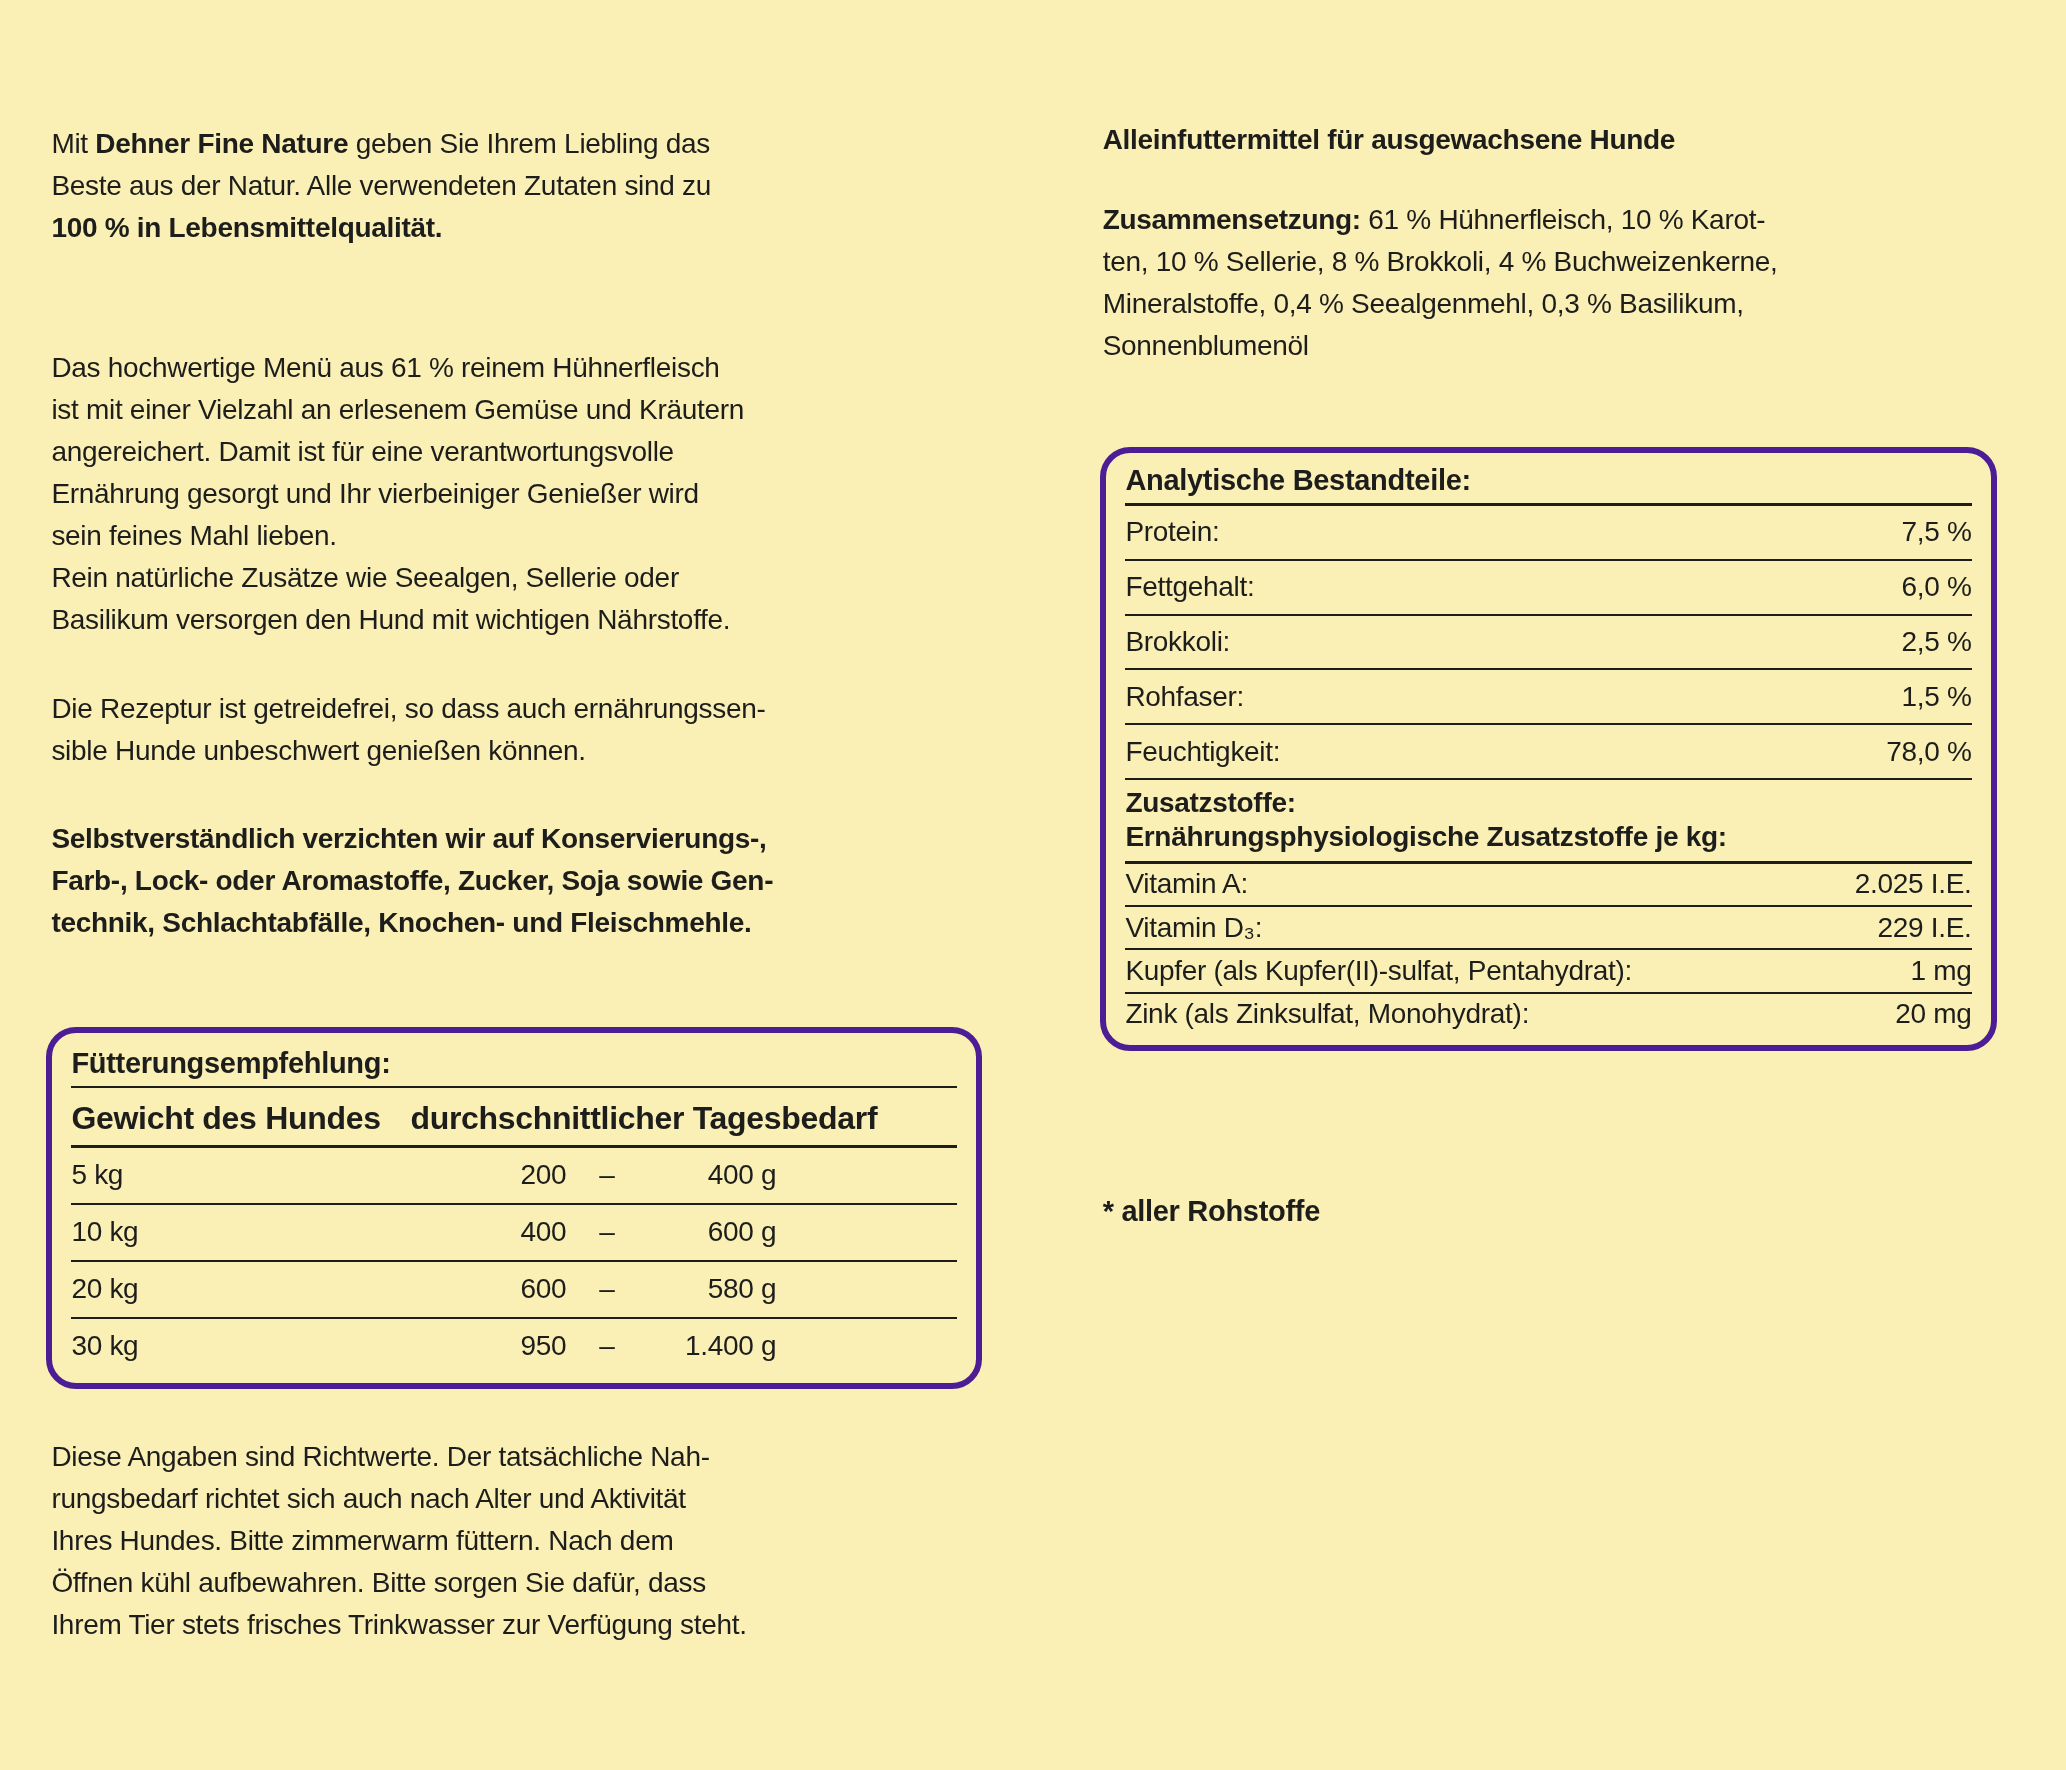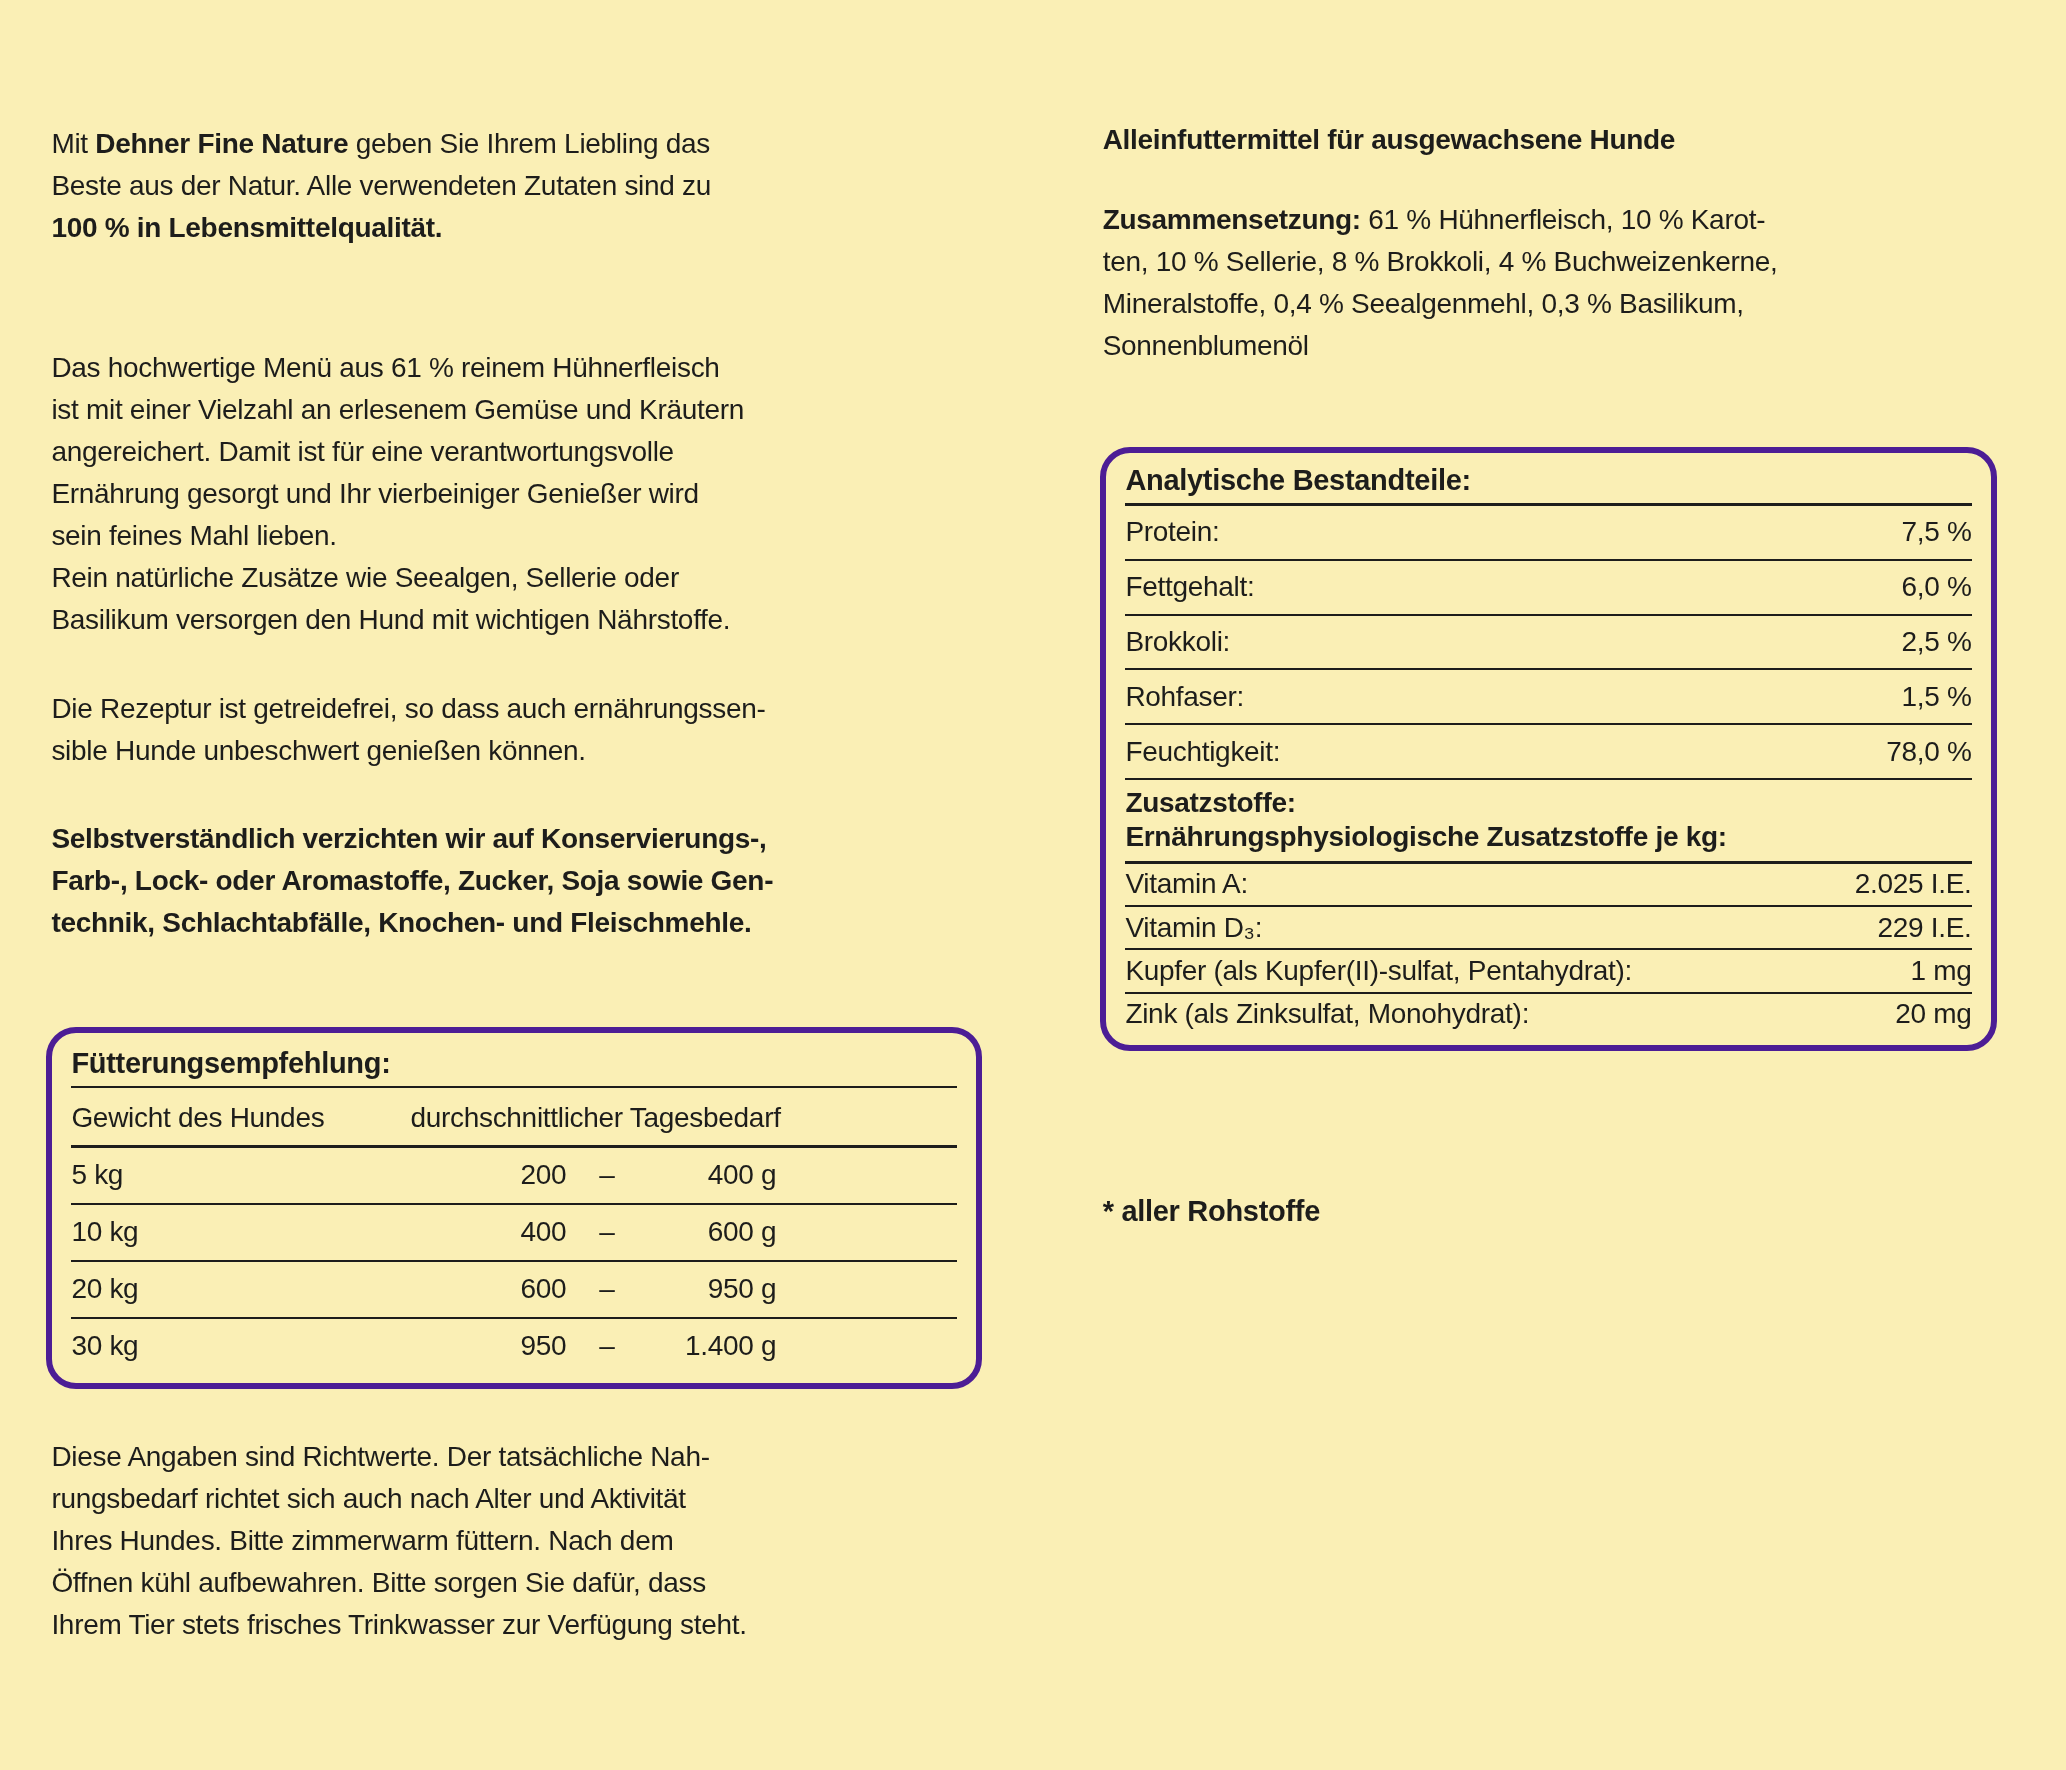--- a/index.html
+++ b/index.html
@@ -42,22 +42,23 @@
   }
   .rule{height:2.7px;background:#1D1D1B;}
 
   
   .feedbox{margin:0 0 47px 0;padding:7.5px 19.4px 8.6px 19.4px;}
   .f-title{
     font-size:29px;font-weight:700;line-height:45px;letter-spacing:-0.3px;white-space:pre;margin:0;
   }
   .f-head{
     display:grid;grid-template-columns:339px 1fr;
-    font-size:28px;line-height:42px;letter-spacing:-0.3px;
+    font-size:32px;line-height:42px;letter-spacing:-0.3px;
     padding:8.6px 0 6.5px 0;
+    font-weight:bold;
   }
   .f-row{
     display:grid;grid-template-columns:253px 242px 81px 129px 1fr;
     font-size:28px;line-height:42px;letter-spacing:-0.3px;
     padding:6.5px 0;
     border-bottom:2.7px solid #1D1D1B;
   }
   .f-row:last-child{border-bottom:none;}
   .f-weight{text-align:left;}
   .f-min{text-align:right;}
@@ -135,21 +136,21 @@
       <span class="f-weight">10 kg</span>
       <span class="f-min">400</span>
       <span class="f-dash">–</span>
       <span class="f-max">600 g</span>
       <span></span>
     </div>
     <div class="f-row">
       <span class="f-weight">20 kg</span>
       <span class="f-min">600</span>
       <span class="f-dash">–</span>
-      <span class="f-max">950 g</span>
+      <span class="f-max">580 g</span>
       <span></span>
     </div>
     <div class="f-row">
       <span class="f-weight">30 kg</span>
       <span class="f-min">950</span>
       <span class="f-dash">–</span>
       <span class="f-max">1.400 g</span>
       <span></span>
     </div>
   </div>

